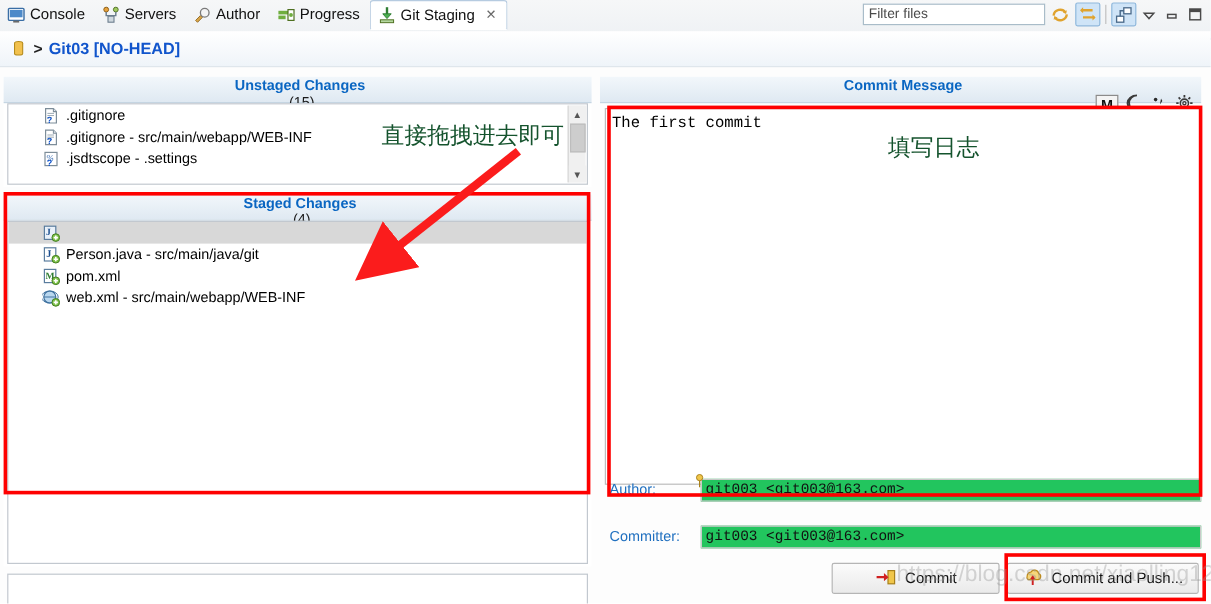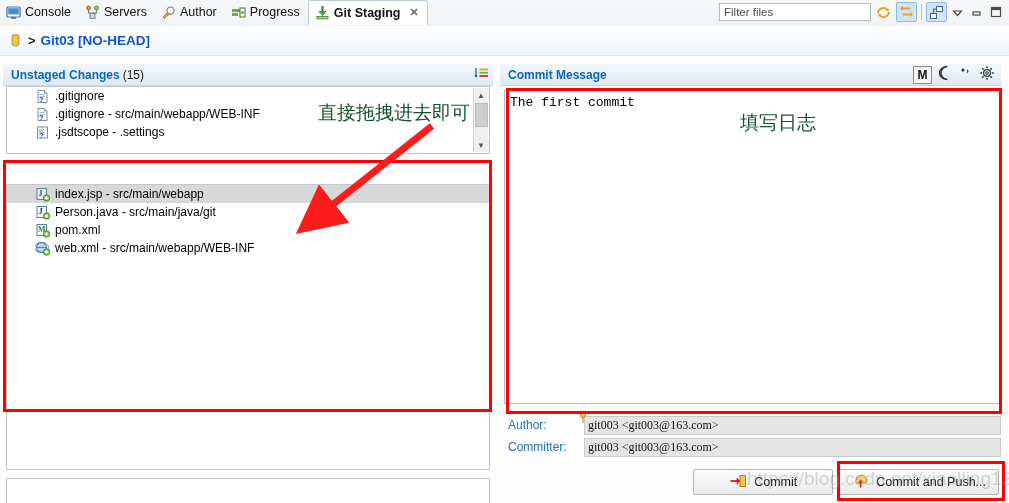--- a/index.html
+++ b/index.html
@@ -22,21 +22,21 @@
   }
   .tab {
     display: flex; align-items: center; gap: 4px;
     height: 24px; padding: 0 8px 0 6px; cursor: default;
     color: #111; font-size: 12.5px; white-space: nowrap;
   }
   .tab.active {
     background: #ffffff;
     border: 1px solid #b6cbe0; border-bottom: 1px solid #ffffff;
     border-radius: 3px 3px 0 0;
-    height: 25px; position: relative; z-index: 3; font-weight: bold;
+    height: 25px; position: relative; z-index: 3;
   }
   .tab-close { margin-left: 5px; color: #6a6a6a; font-size: 11px; }
 
   .tabbar-right {
     margin-left: auto; display: flex; align-items: center; gap: 2px;
     height: 24px; padding-right: 5px;
   }
   .filter-input {
     width: 152px; height: 18px; border: 1px solid #a9bcc9; background: #fff;
     font-family: "Liberation Sans", sans-serif; font-size: 11.5px;
@@ -59,20 +59,21 @@
   }
   .bc-sep { color: #222; font-weight: bold; font-size: 13px; }
   .bc-text { color: #1155cc; font-weight: bold; font-size: 13.5px; }
 
   
   .panel-head {
     height: 22px; display: flex; align-items: center;
     background: linear-gradient(to bottom, #f2f7fb 0%, #dfe9f2 100%);
     border-bottom: 1px solid #c5d5e2;
     padding: 0 4px 0 8px;
+    flex-direction: column;
   }
   .panel-title { color: #0a66c2; font-weight: bold; font-size: 12px; }
   .panel-count { color: #1a1a1a; font-weight: normal; font-size: 12px; margin-left: 3px; }
   .panel-head-right { margin-left: auto; display: flex; align-items: center; gap: 3px; }
 
   
   .left-col { position: absolute; left: 0; top: 64px; width: 496px; height: 439px; }
 
   .unstaged-box { position: absolute; left: 3px; top: 0; width: 490px; height: 92px;
                   background:#fff; }
@@ -109,22 +110,22 @@
     position: absolute; left: 4px; top: 26px; right: 8px; height: 314px;
     border: 1px solid #bcbcbc; background: #fff;
     font-family: "Liberation Mono", monospace; font-size: 13px;
     color: #000; padding: 4px 5px; line-height: 16px;
     white-space: pre-wrap; outline: none; overflow: hidden;
   }
 
   .field-row { position: absolute; left: 8px; right: 8px; height: 20px; display: flex; align-items: center; }
   .field-label { color: #1f6fbf; font-size: 12px; width: 68px; flex: 0 0 68px; }
   .field-input {
-    flex: 1; height: 19px; border: 1px solid #c9c9c9; background: #e5e5e5;
-    font-family: Liberation Serif, serif; font-size: 12px; color: #111;
+    flex: 1; height: 19px; border: 1px solid #c9c9c9; background: #22c55e;
+    font-family: Liberation Mono, monospace; font-size: 12px; color: #111;
     padding: 0 3px; outline: none;
   }
 
   .btn-row { position: absolute; right: 10px; bottom: 8px; display: flex; gap: 6px; align-items: center; }
   .eclipse-btn {
     height: 26px; min-width: 140px; padding: 0 12px;
     display: flex; align-items: center; justify-content: center; gap: 7px;
     background: linear-gradient(to bottom, #fbfbfb 0%, #eaeaea 100%);
     border: 1px solid #b5b5b5; border-radius: 2px;
     font-size: 12.5px; color: #111; white-space: nowrap;
@@ -325,32 +326,35 @@
 
         <div class="vscroll">
           <div class="vscroll-arrow">▲</div>
           <div class="vscroll-thumb" style="height:24px;margin-top:1px;"></div>
           <div class="vscroll-arrow" style="margin-top:auto;">▼</div>
         </div>
       </div>
     </div>
 
     <div class="staged-box">
+      <div class="panel-head">
+        <span class="panel-title">Staged Changes</span>
+        <span class="panel-count">(4)</span>
+      </div>
 
       <div class="file-list">
         <div class="file-row selected">
           <span class="fico">
             <svg width="15" height="15" viewBox="0 0 15 15">
               <rect x="2" y="1.5" width="9.5" height="11" fill="#e9f1fa" stroke="#5a7d9e" stroke-width="1"></rect>
               <text x="3.4" y="9" font-size="8" font-family="Liberation Serif" fill="#1c4f8f" font-weight="bold">J</text>
               <circle cx="11.5" cy="11" r="3.2" fill="#7fc24a" stroke="#3f7a1e" stroke-width="0.8"></circle>
               <path d="M11.5 9.2 L11.5 12.8 M9.7 11 L13.3 11" stroke="#ffffff" stroke-width="1.3"></path>
             </svg>
           </span>
-          <span>index.jsp - src/main/webapp</span>
         </div>
 
         <div class="file-row">
           <span class="fico">
             <svg width="15" height="15" viewBox="0 0 15 15">
               <rect x="2" y="1.5" width="9.5" height="11" fill="#ffffff" stroke="#5a7d9e" stroke-width="1"></rect>
               <text x="3.6" y="9" font-size="8.5" font-family="Liberation Serif" fill="#1c4f8f" font-weight="bold">J</text>
               <circle cx="11.5" cy="11" r="3.2" fill="#7fc24a" stroke="#3f7a1e" stroke-width="0.8"></circle>
               <path d="M11.5 9.2 L11.5 12.8 M9.7 11 L13.3 11" stroke="#ffffff" stroke-width="1.3"></path>
             </svg>
@@ -419,21 +423,21 @@
               <path d="M12.8 3.2 L11.4 4.6"></path>
                 <path d="M4.6 11.4 L3.2 12.8"></path>
             </g>
           </svg>
         </span>
       </span>
     </div>
 
     <div class="commit-msg-area" contenteditable="true" style="">The first commit</div>
 
-    <div class="field-row" style="top:351px;justify-content:center;">
+    <div class="field-row" style="top:334px;justify-content:center;">
       <span class="field-label">Author:</span>
       <span style="position:absolute;left:70px;top:-3px;">
         <svg width="10" height="12" viewBox="0 0 10 12">
           <circle cx="5" cy="3" r="2.6" fill="#f0c64a" stroke="#a8801a" stroke-width="0.8"></circle>
           <path d="M5 5.4 L5 11" stroke="#a8801a" stroke-width="1"></path>
         </svg>
       </span>
       <input class="field-input" style="margin-left: 8px;" value="git003 &lt;git003@163.com&gt;">
     </div>
 

